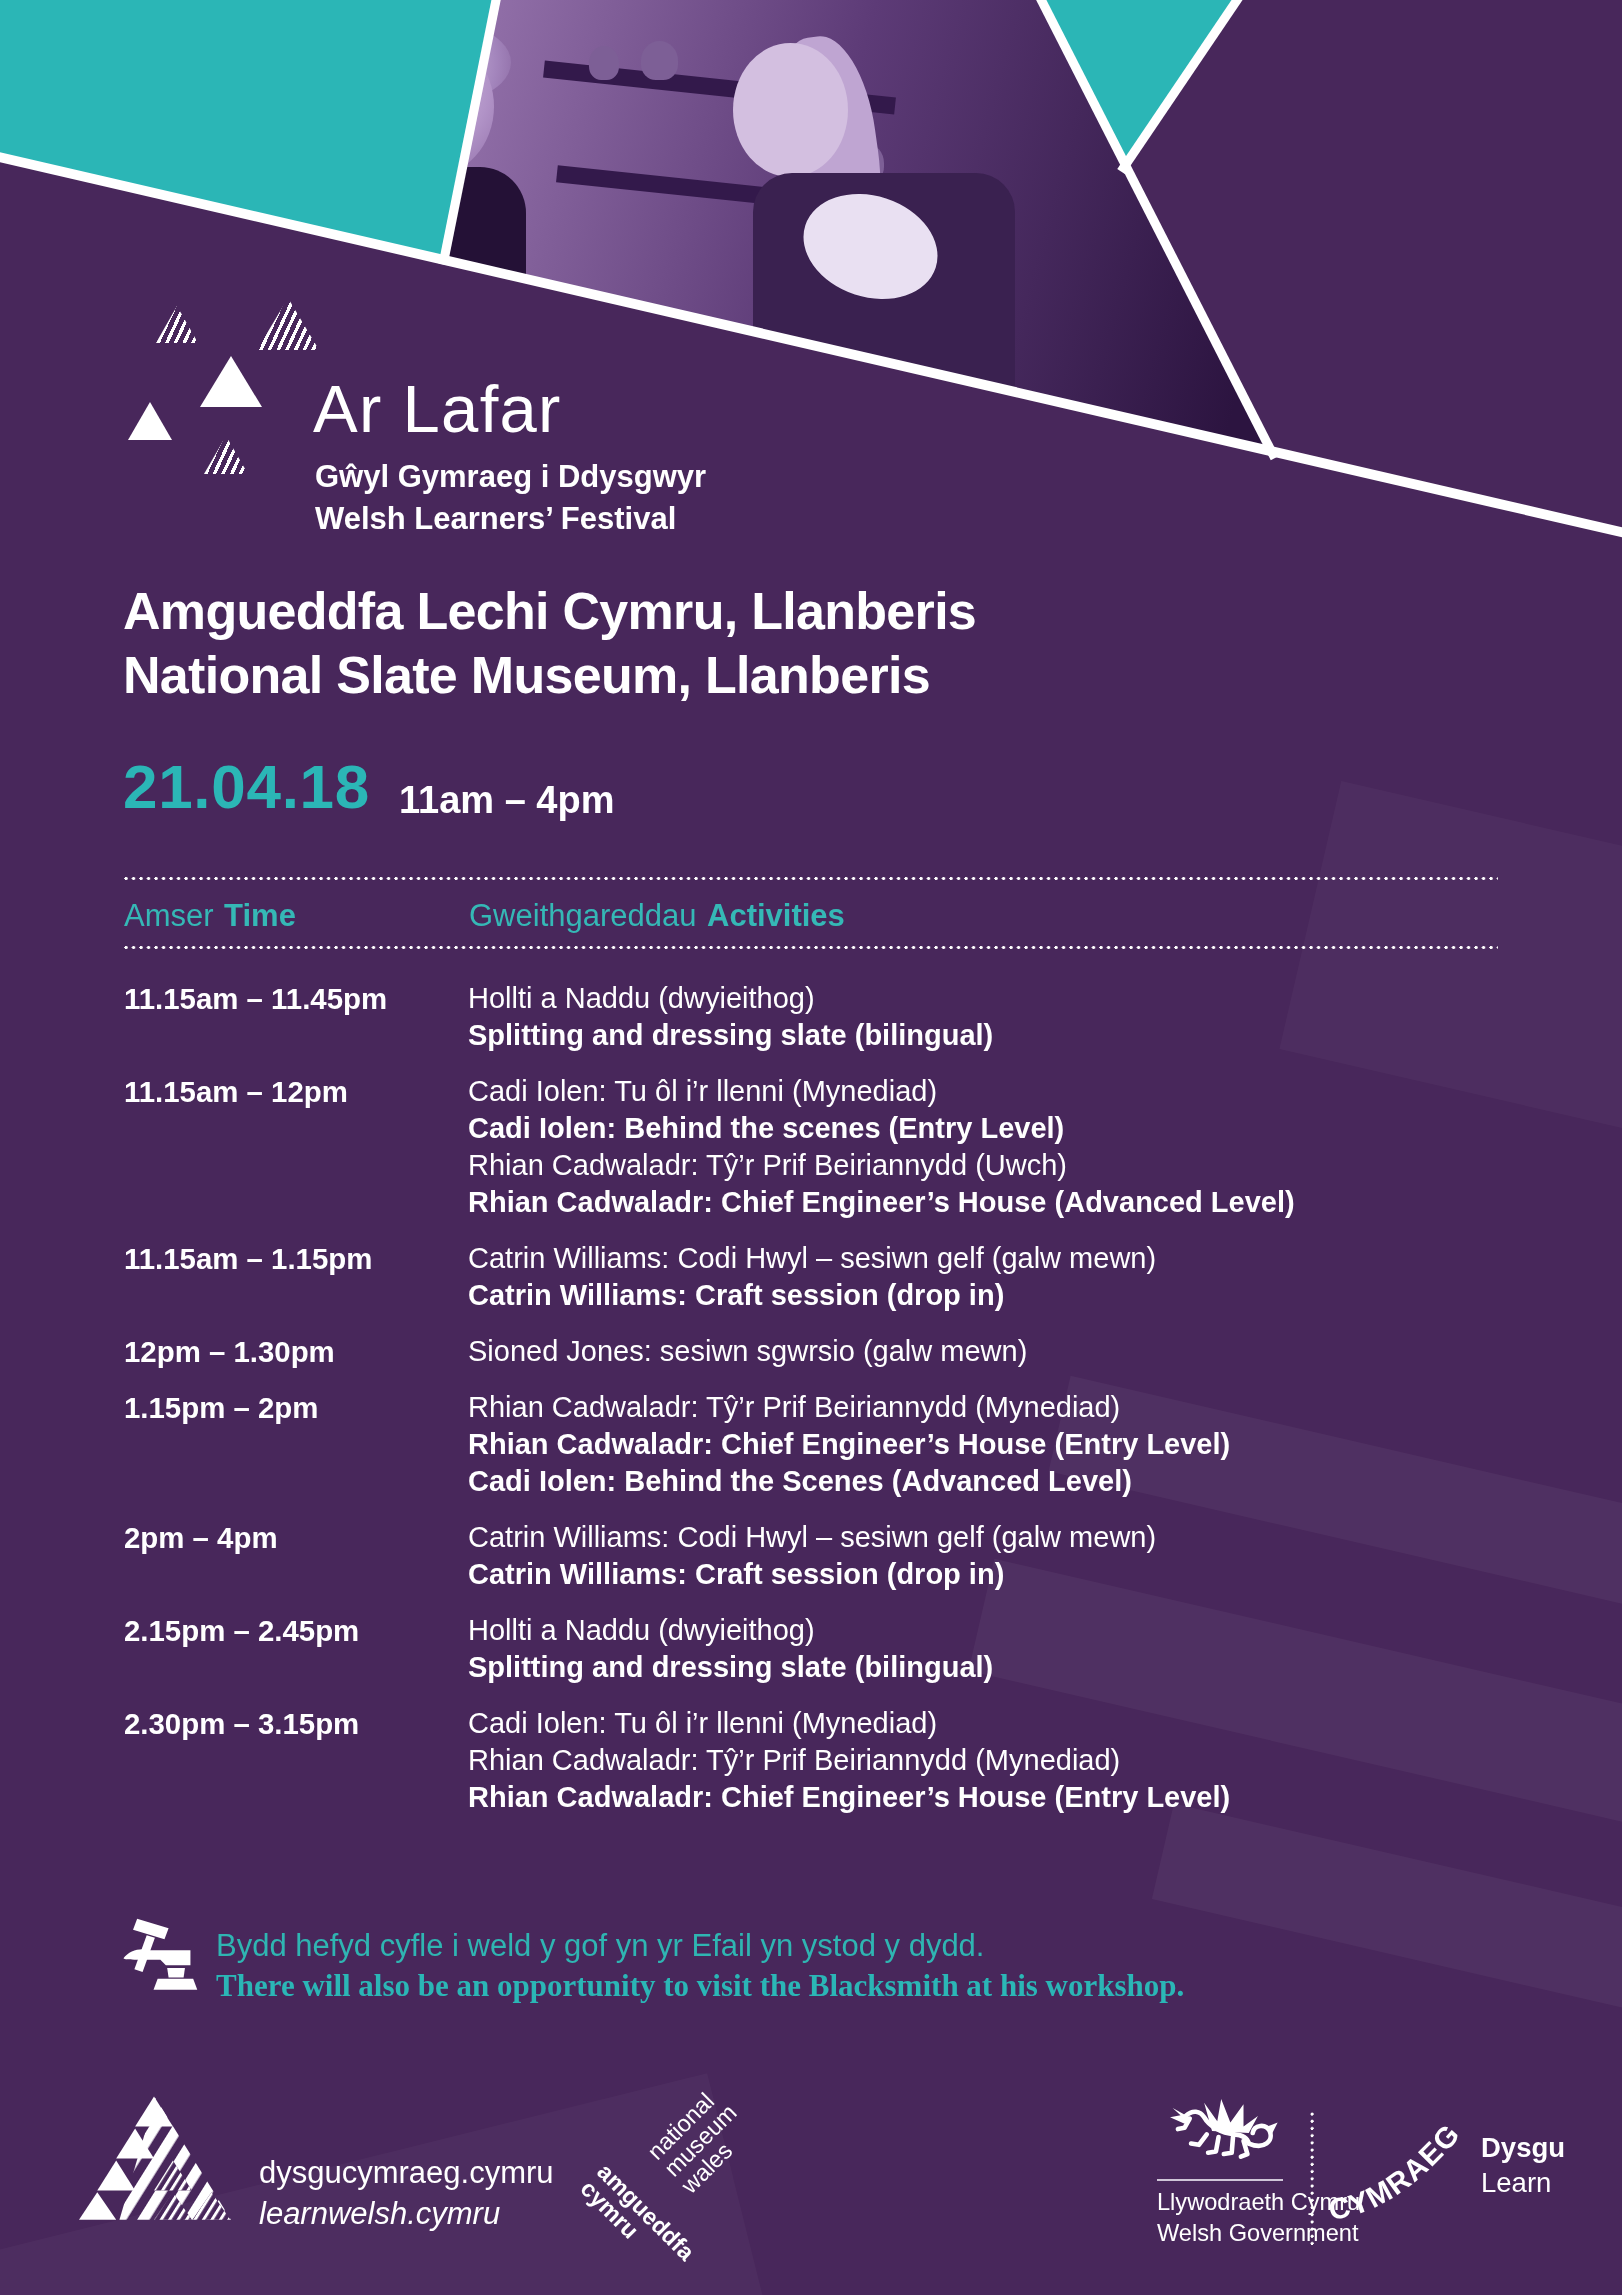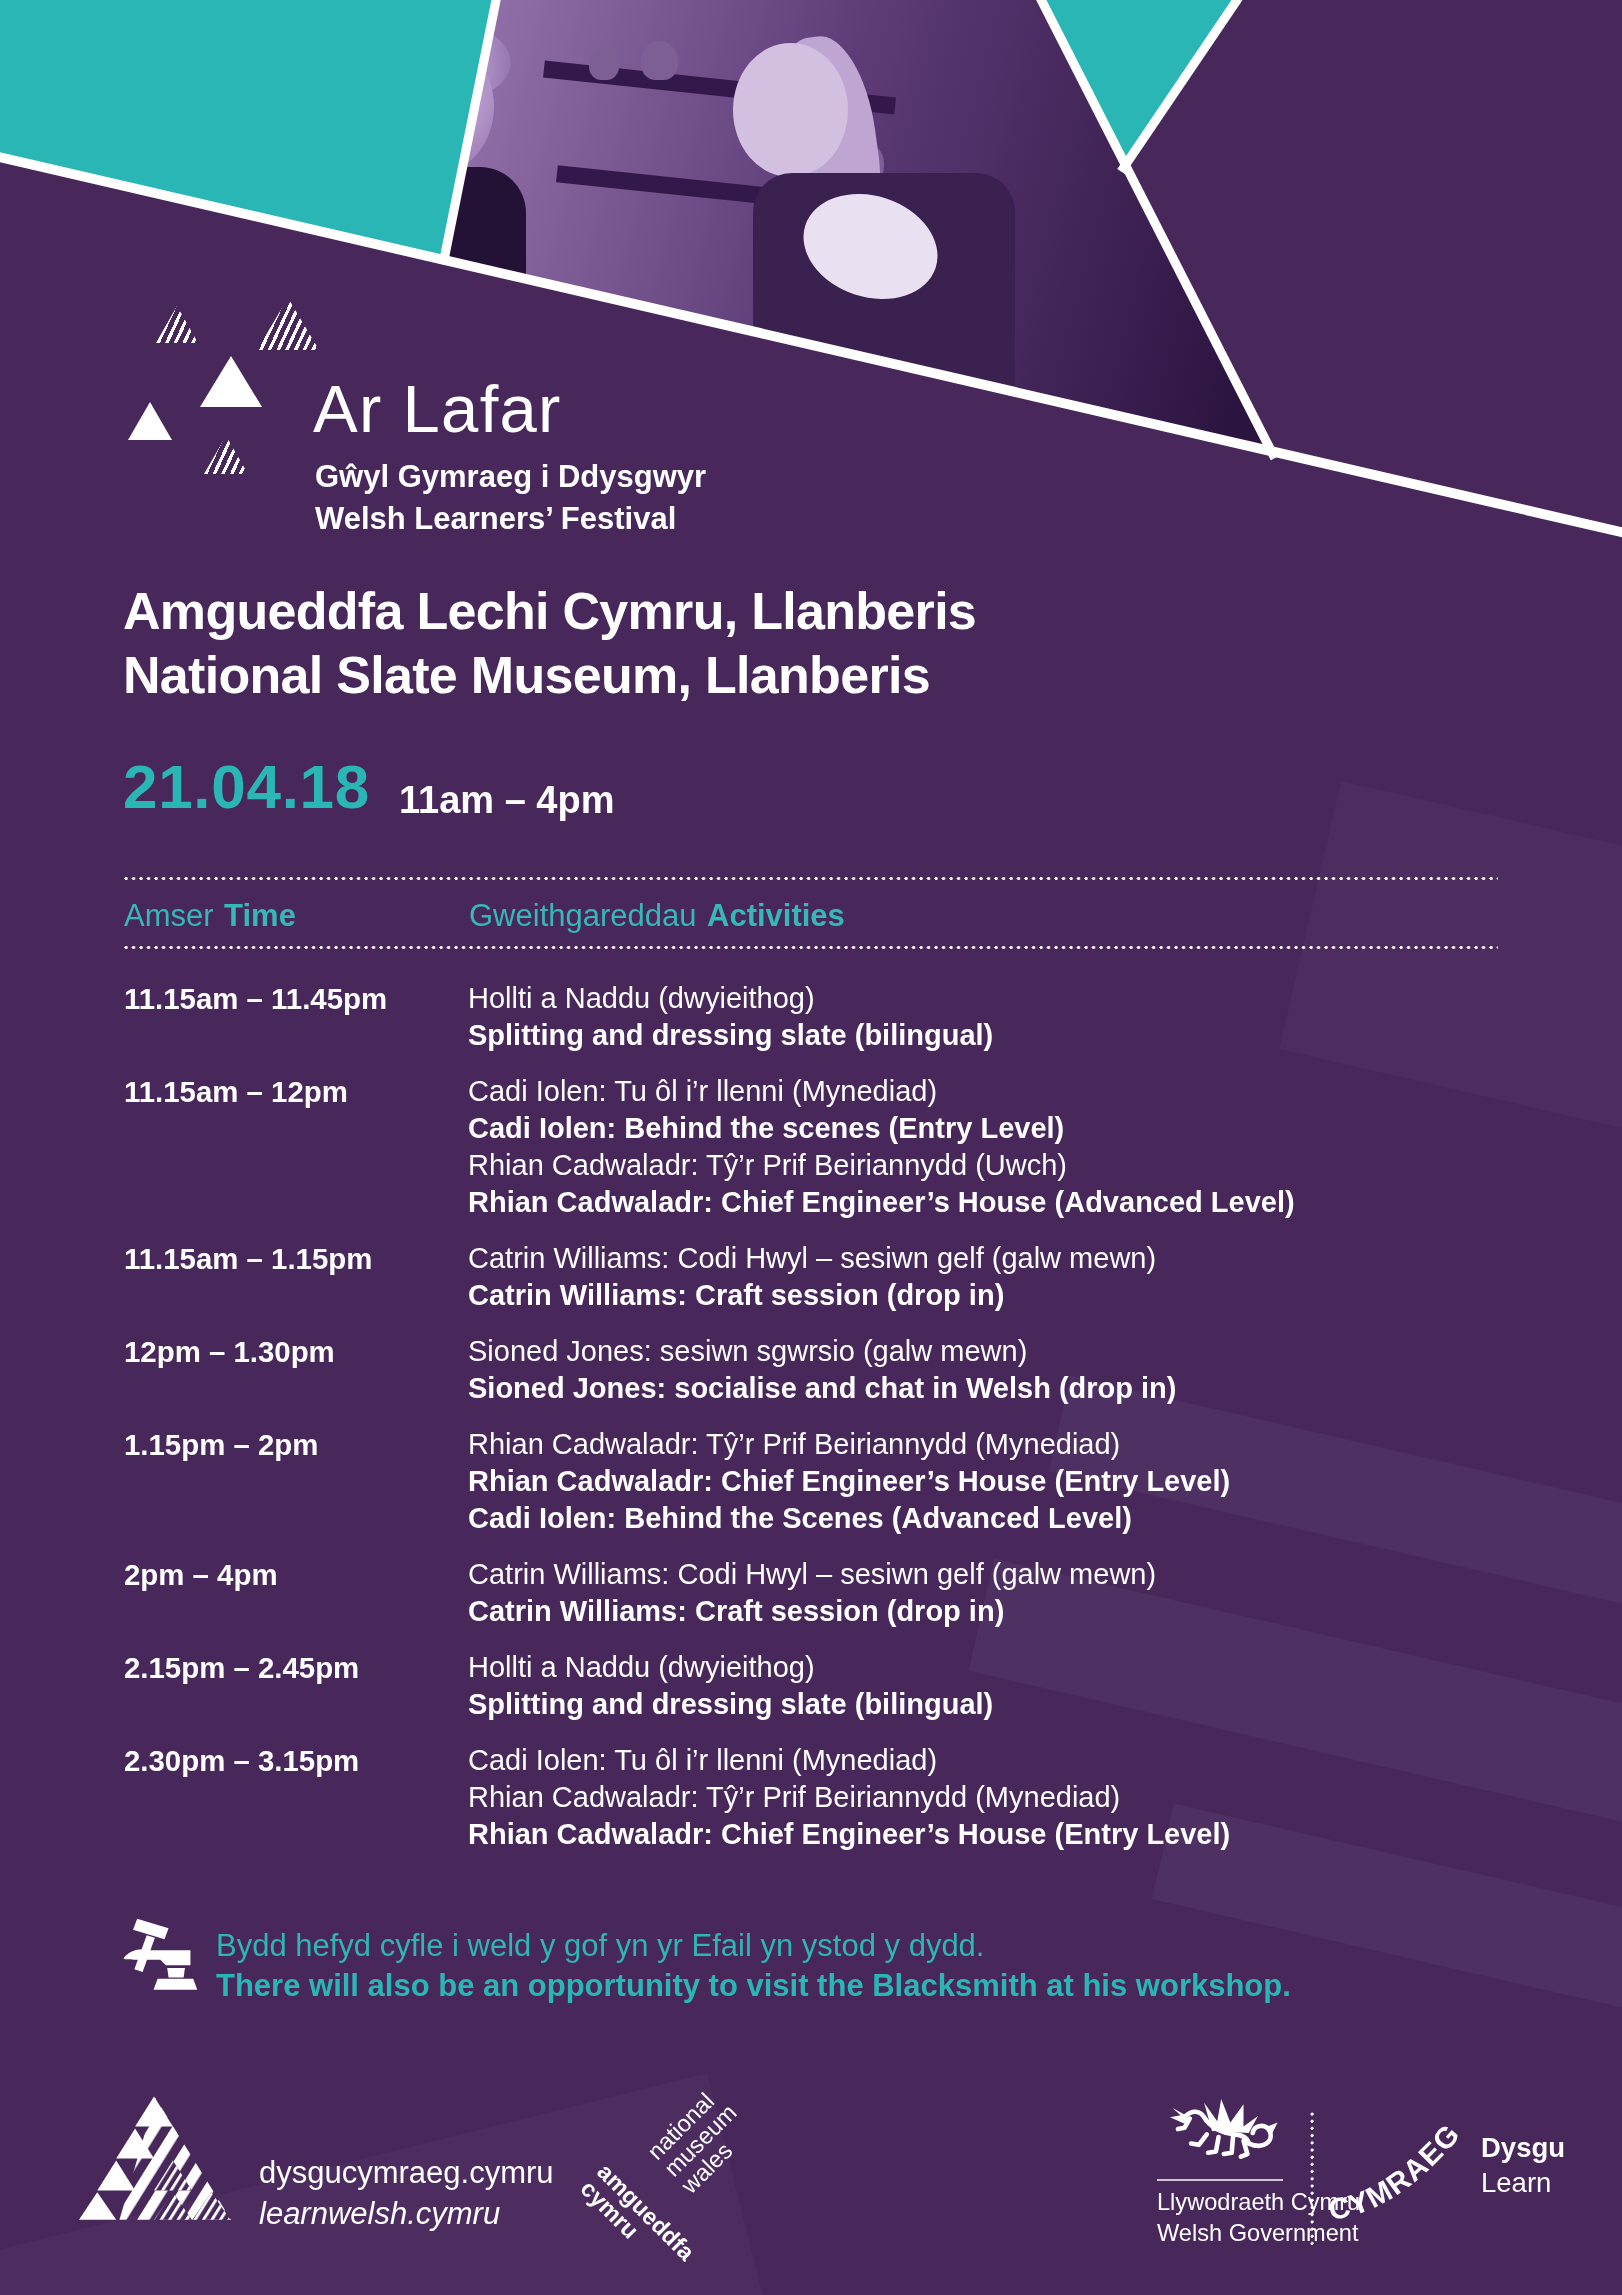--- a/index.html
+++ b/index.html
@@ -75,21 +75,21 @@
   .srow{display:flex;margin-bottom:19px;}
   .stime{flex:0 0 344px;font-size:29.4px;font-weight:800;line-height:37px;}
   .slines{flex:1;}
   .sline{font-size:29px;font-weight:400;line-height:37px;}
   .sline.bold{font-weight:800;}
 
   
   #anvil{left:118px;top:1916px;}
   .note{left:216px;color:#2FB5B2;}
   #note-cy{top:1928px;font-size:31px;font-weight:400;}
-  #note-en{top:1968px;font-size:31px;font-weight:800;color:#2BB6B6;}
+  #note-en{top:1968px;font-size:31px;font-weight:800;color:#2BB6B6;font-family:Liberation Serif, serif;}
 
   
   #footer-tri{left:79px;top:2091px;}
   .url{left:259px;font-size:31px;font-weight:500;}
   #url-cy{top:2155px;} #url-en{top:2196px;font-style:italic;}
   #museum{left:601px;top:2080px;width:137px;height:144px;}
   #mus-en{position:absolute;left:42px;top:67px;transform:rotate(-45deg);transform-origin:0 0;
       font-size:23.6px;line-height:24px;font-weight:400;white-space:nowrap;}
   #mus-cy{position:absolute;left:9.2px;top:79px;transform:rotate(45deg);transform-origin:0 0;
       font-size:23.6px;line-height:24px;font-weight:700;white-space:nowrap;}
@@ -186,21 +186,20 @@
         <div class="stime">11.15am – 1.15pm</div>
         <div class="slines">
           <div class="sline">Catrin Williams: Codi Hwyl – sesiwn gelf (galw mewn)</div>
           <div class="sline bold">Catrin Williams: Craft session (drop in)</div>
         </div>
       </div>
       <div class="srow">
         <div class="stime">12pm – 1.30pm</div>
         <div class="slines">
           <div class="sline">Sioned Jones: sesiwn sgwrsio (galw mewn)</div>
-          <div class="sline bold">Sioned Jones: socialise and chat in Welsh (drop in)</div>
         </div>
       </div>
       <div class="srow">
         <div class="stime">1.15pm – 2pm</div>
         <div class="slines">
           <div class="sline">Rhian Cadwaladr: Tŷ’r Prif Beiriannydd (Mynediad)</div>
           <div class="sline bold">Rhian Cadwaladr: Chief Engineer’s House (Entry Level)</div>
           <div class="sline bold">Cadi Iolen: Behind the Scenes (Advanced Level)</div>
         </div>
       </div>

